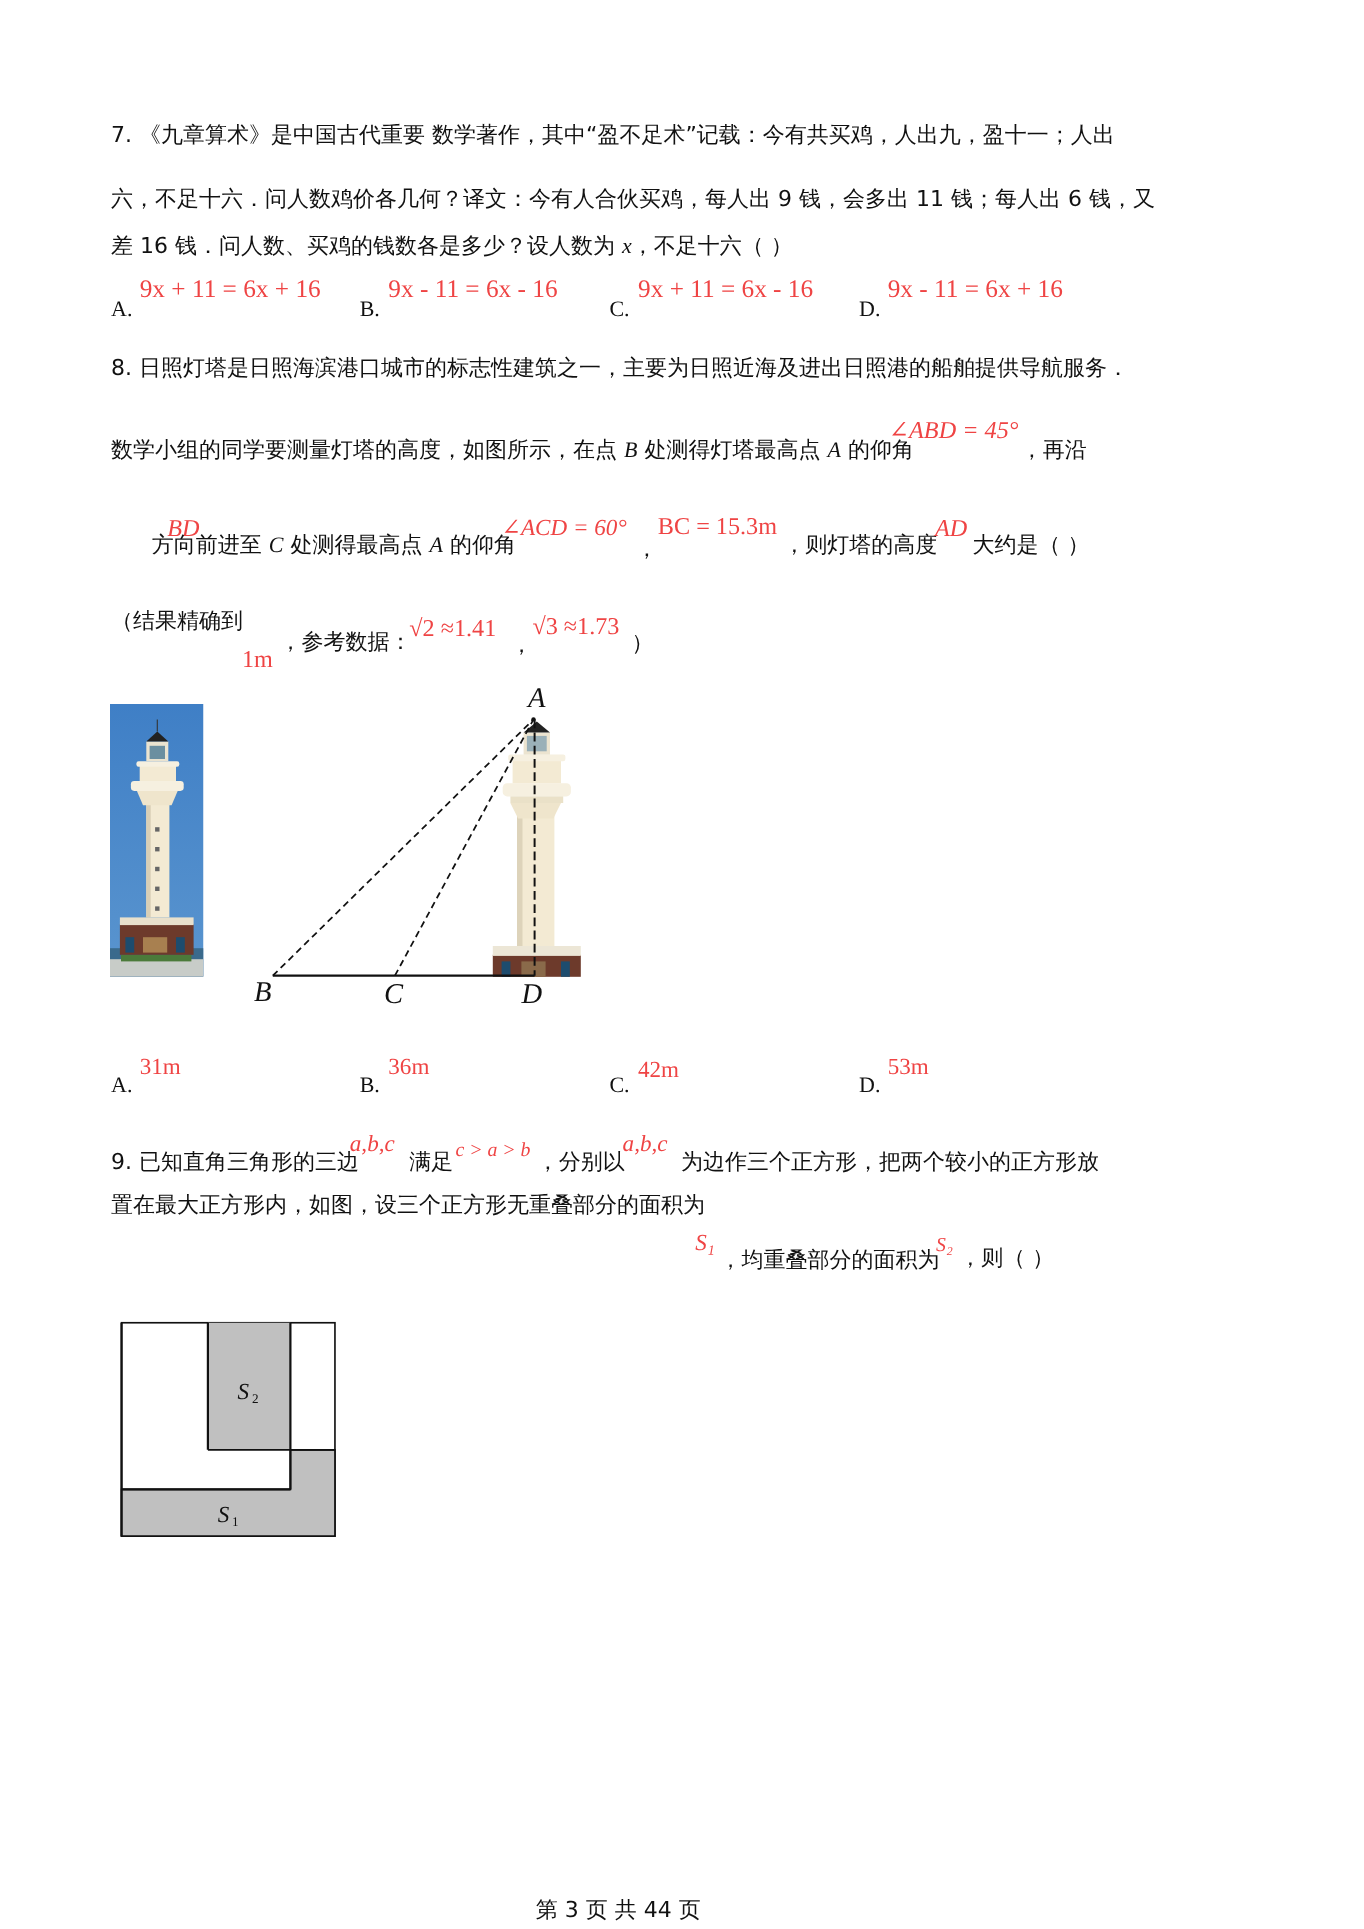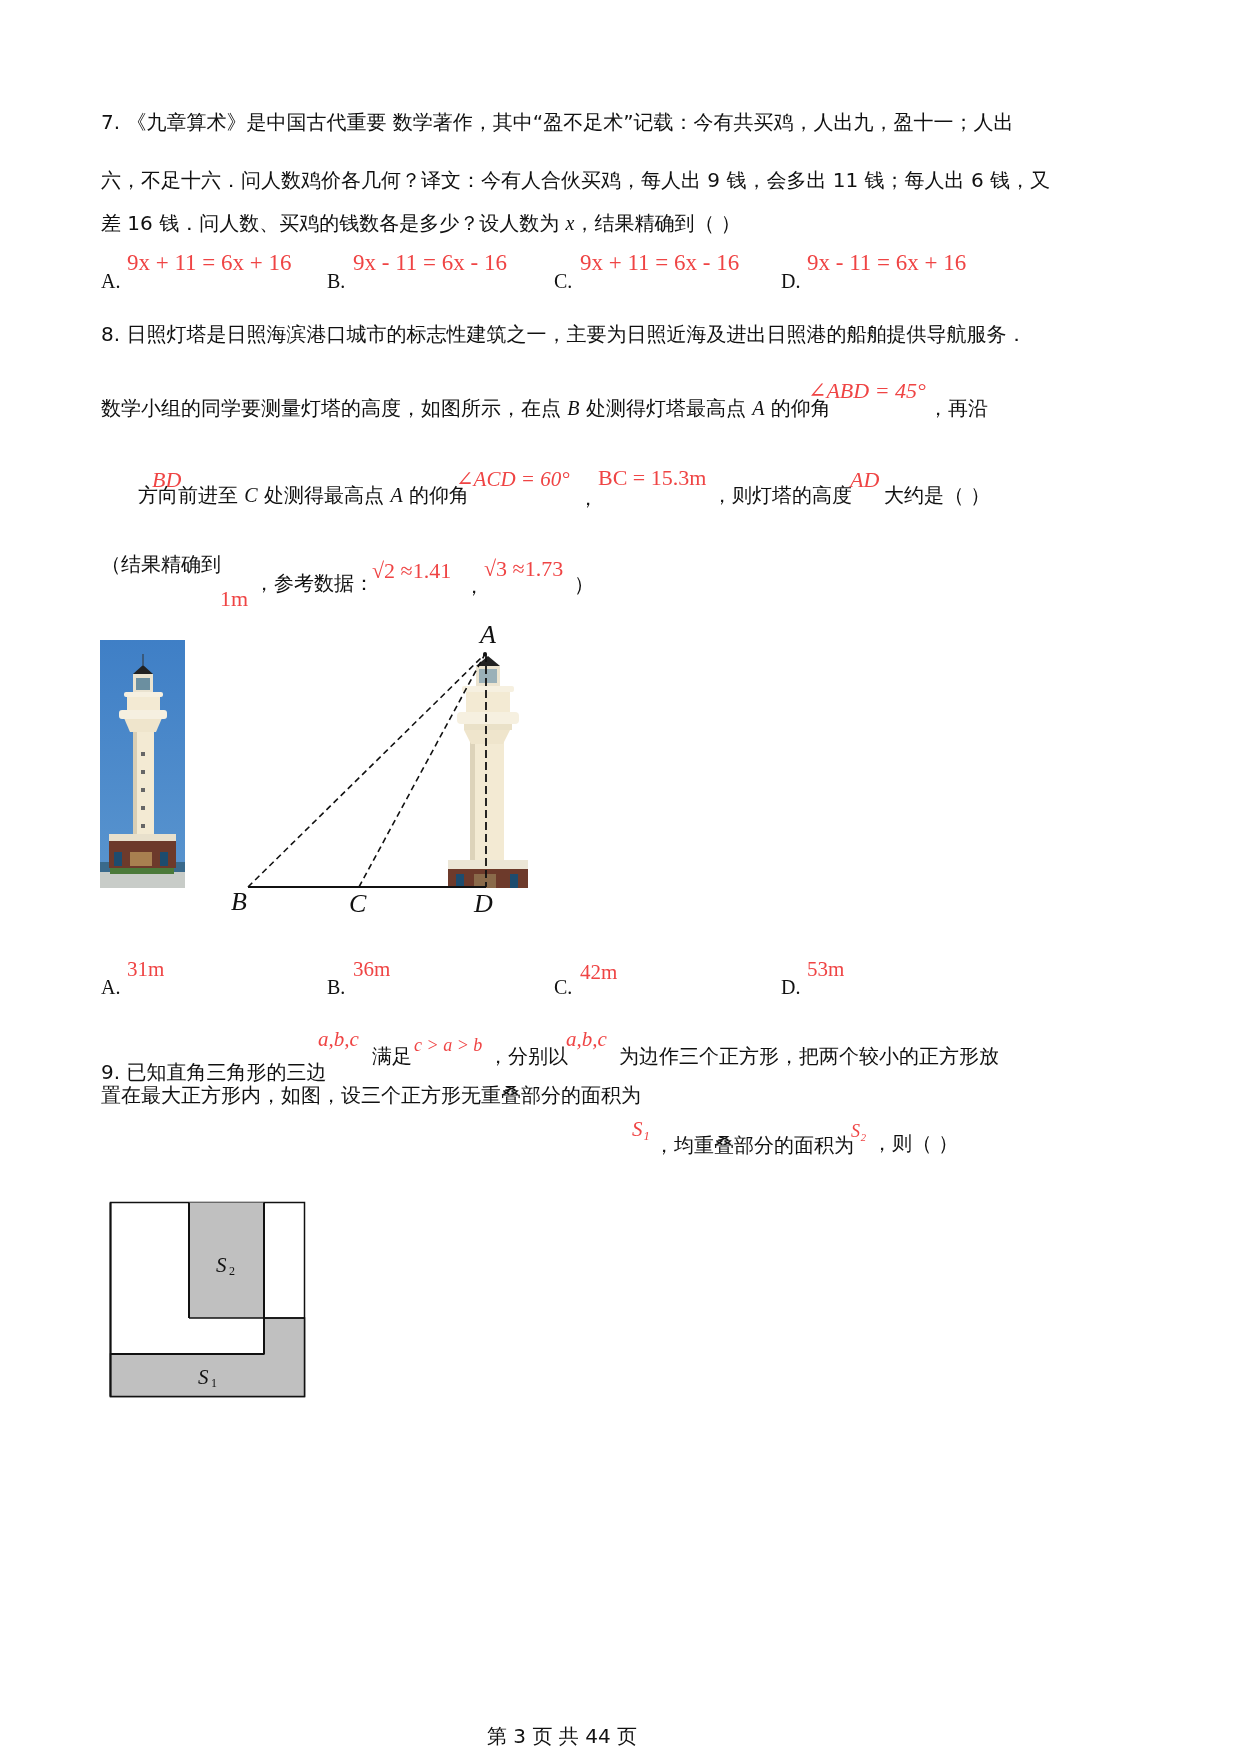--- a/index.html
+++ b/index.html
@@ -12,21 +12,21 @@
   .opt-letter { font-family:"Liberation Serif", "DejaVu Serif", serif; font-size:20px; }
   .footer { font-size:20px; font-family:"DejaVu Sans", sans-serif; }
   svg text { font-family:"Liberation Serif", "DejaVu Serif", serif; }
 </style>
 </head>
 <body>
 
 <div class="abs cn" style="left:101px;top:110px;">7. 《九章算术》是中国古代重要   数学著作，其中“盈不足术”记载：今有共买鸡，人出九，盈十一；人出</div>
 <div class="abs cn" style="left:101px;top:168px;">六，不足十六．问人数鸡价各几何？译文：今有人合伙买鸡，每人出 9 钱，会多出 11 钱；每人出 6 钱，又</div>
 <div class="abs cn" style="left:101px;top:211px;">
-  <span>差 16 钱．问人数、买鸡的钱数各是多少？设人数为 </span><span class="mathi">x</span><span>，结果精确到（    ）</span>
+  <span>差 16 钱．问人数、买鸡的钱数各是多少？设人数为 </span><span class="mathi">x</span><span>，不足十六（    ）</span>
 </div>
 
 <div>
   <div class="abs" style="left:101px;top:250px;">
     <span class="abs opt-letter" style="left:0;top:20px;">A.</span>
     <span class="abs math" style="left:26px;top:0;">9x + 11 = 6x + 16</span>
   </div>
   <div class="abs" style="left:327px;top:250px;">
     <span class="abs opt-letter" style="left:0;top:20px;">B.</span>
     <span class="abs math" style="left:26px;top:0;">9x - 11 = 6x - 16</span>
@@ -155,21 +155,21 @@
   <div class="abs" style="left:554px;top:956px;">
     <span class="abs opt-letter" style="left:0;top:20px;">C.</span>
     <span class="abs math" style="left:26px;top:3px;font-size:21px;">42m</span>
   </div>
   <div class="abs" style="left:781px;top:956px;">
     <span class="abs opt-letter" style="left:0;top:20px;">D.</span>
     <span class="abs math" style="left:26px;top:0;font-size:21px;">53m</span>
   </div>
 </div>
 
-<div class="abs cn" style="left:101px;top:1044px;margin-top:16px;">9. 已知直角三角形的三边</div>
+<div class="abs cn" style="left:101px;top:1044px;">9. 已知直角三角形的三边</div>
 <div class="abs math mathi" style="left:318px;top:1026px;font-size:21px;">a,b,c</div>
 <div class="abs cn" style="left:372px;top:1044px;">满足</div>
 <div class="abs math mathi" style="left:414px;top:1032px;font-size:18px;">c &gt; a &gt; b</div>
 <div class="abs cn" style="left:488px;top:1044px;">，分别以</div>
 <div class="abs math mathi" style="left:566px;top:1026px;font-size:21px;">a,b,c</div>
 <div class="abs cn" style="left:619px;top:1044px;">为边作三个正方形，把两个较小的正方形放</div>
 
 <div class="abs cn" style="left:101px;top:1083px;">置在最大正方形内，如图，设三个正方形无重叠部分的面积为</div>
 <div class="abs math mathi" style="left:632px;top:1116px;font-size:21px;">S₁</div>
 <div class="abs cn" style="left:654px;top:1133px;">，均重叠部分的面积为</div>

